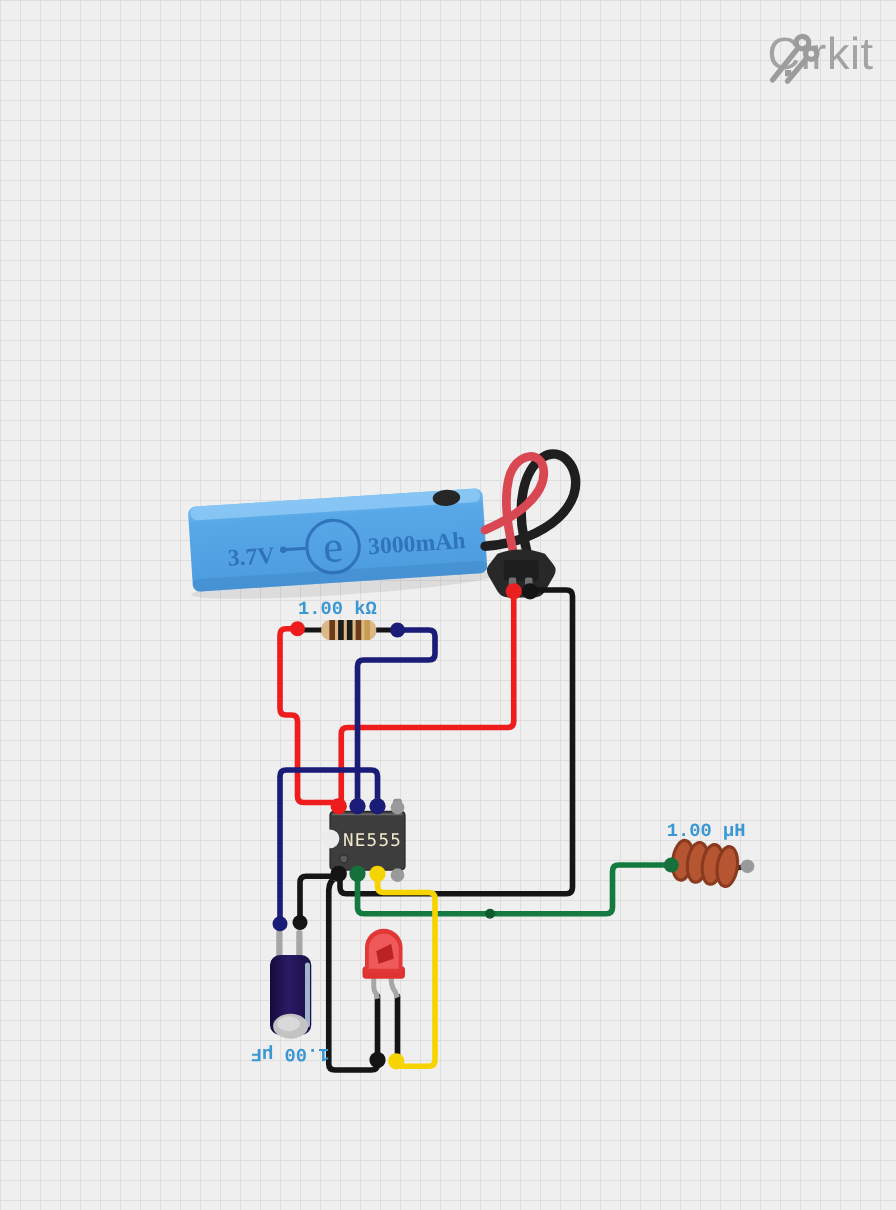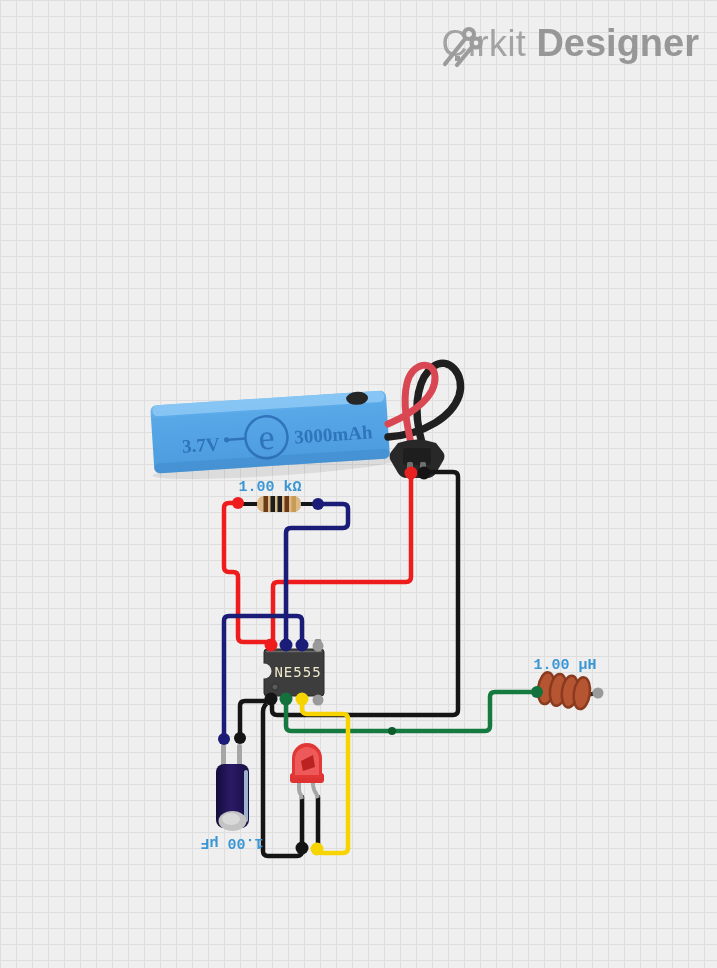--- a/index.html
+++ b/index.html
@@ -31,21 +31,20 @@
     <svg width="42" height="46" viewBox="0 0 42 46">
       <g stroke="#9c9c9c" stroke-width="4.2" fill="none" stroke-linecap="round">
         <path d="M 4 42 L 24 17"></path>
         <circle cx="28" cy="12" r="5"></circle>
         <path d="M 16 43 L 31 25"></path>
         <circle cx="35" cy="21" r="4.5"></circle>
       </g>
       <rect x="14" y="34" width="5" height="5" fill="#9c9c9c"></rect>
     </svg>
     <span class="brand">Cirkit</span>
-    <span class="suite">Designer</span>
   </div>
 
   <svg width="717" height="968" viewBox="0 0 717 968">
     <defs>
       <linearGradient id="batGrad" x1="0" y1="0" x2="0" y2="1">
         <stop offset="0" stop-color="#74bbf0"></stop>
         <stop offset="0.2" stop-color="#58a8e8"></stop>
         <stop offset="1" stop-color="#4c9bdd"></stop>
       </linearGradient>
       <linearGradient id="capGrad" x1="0" y1="0" x2="1" y2="0">

